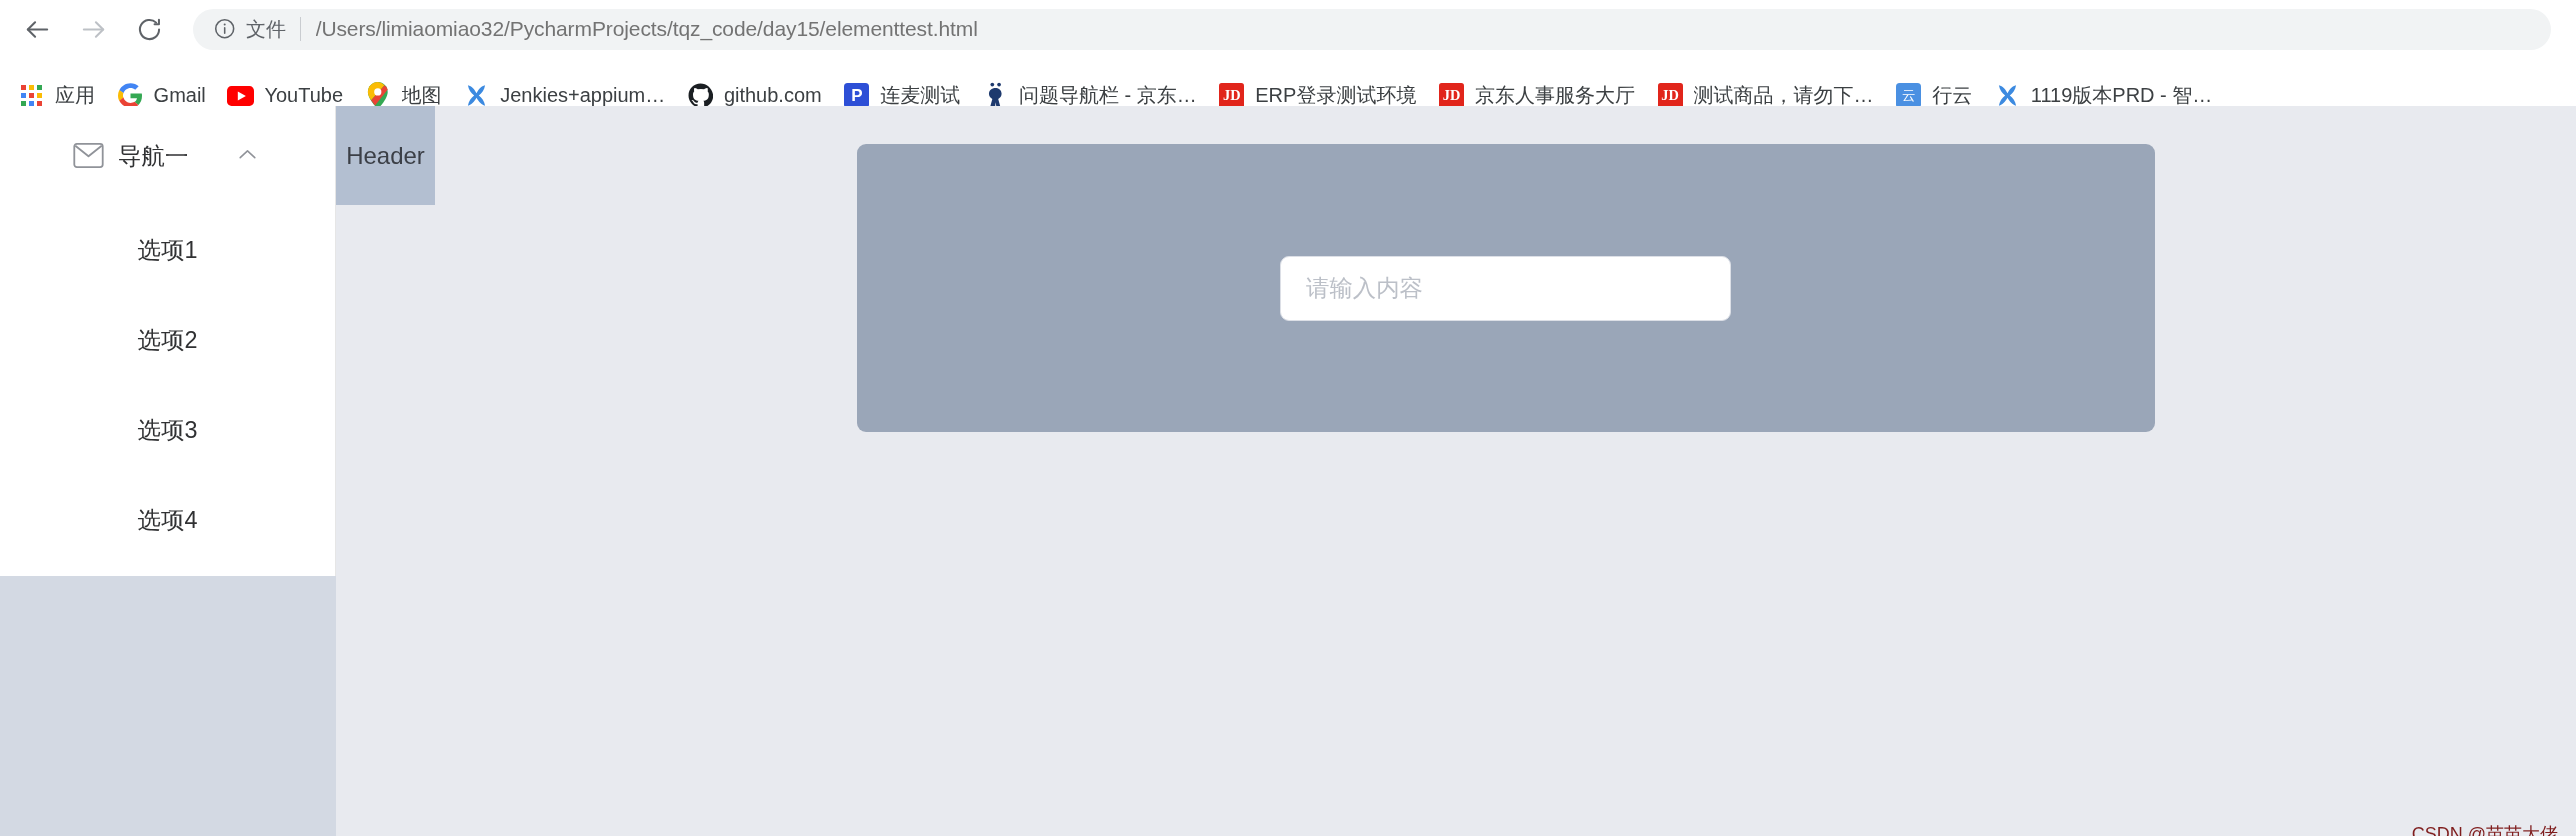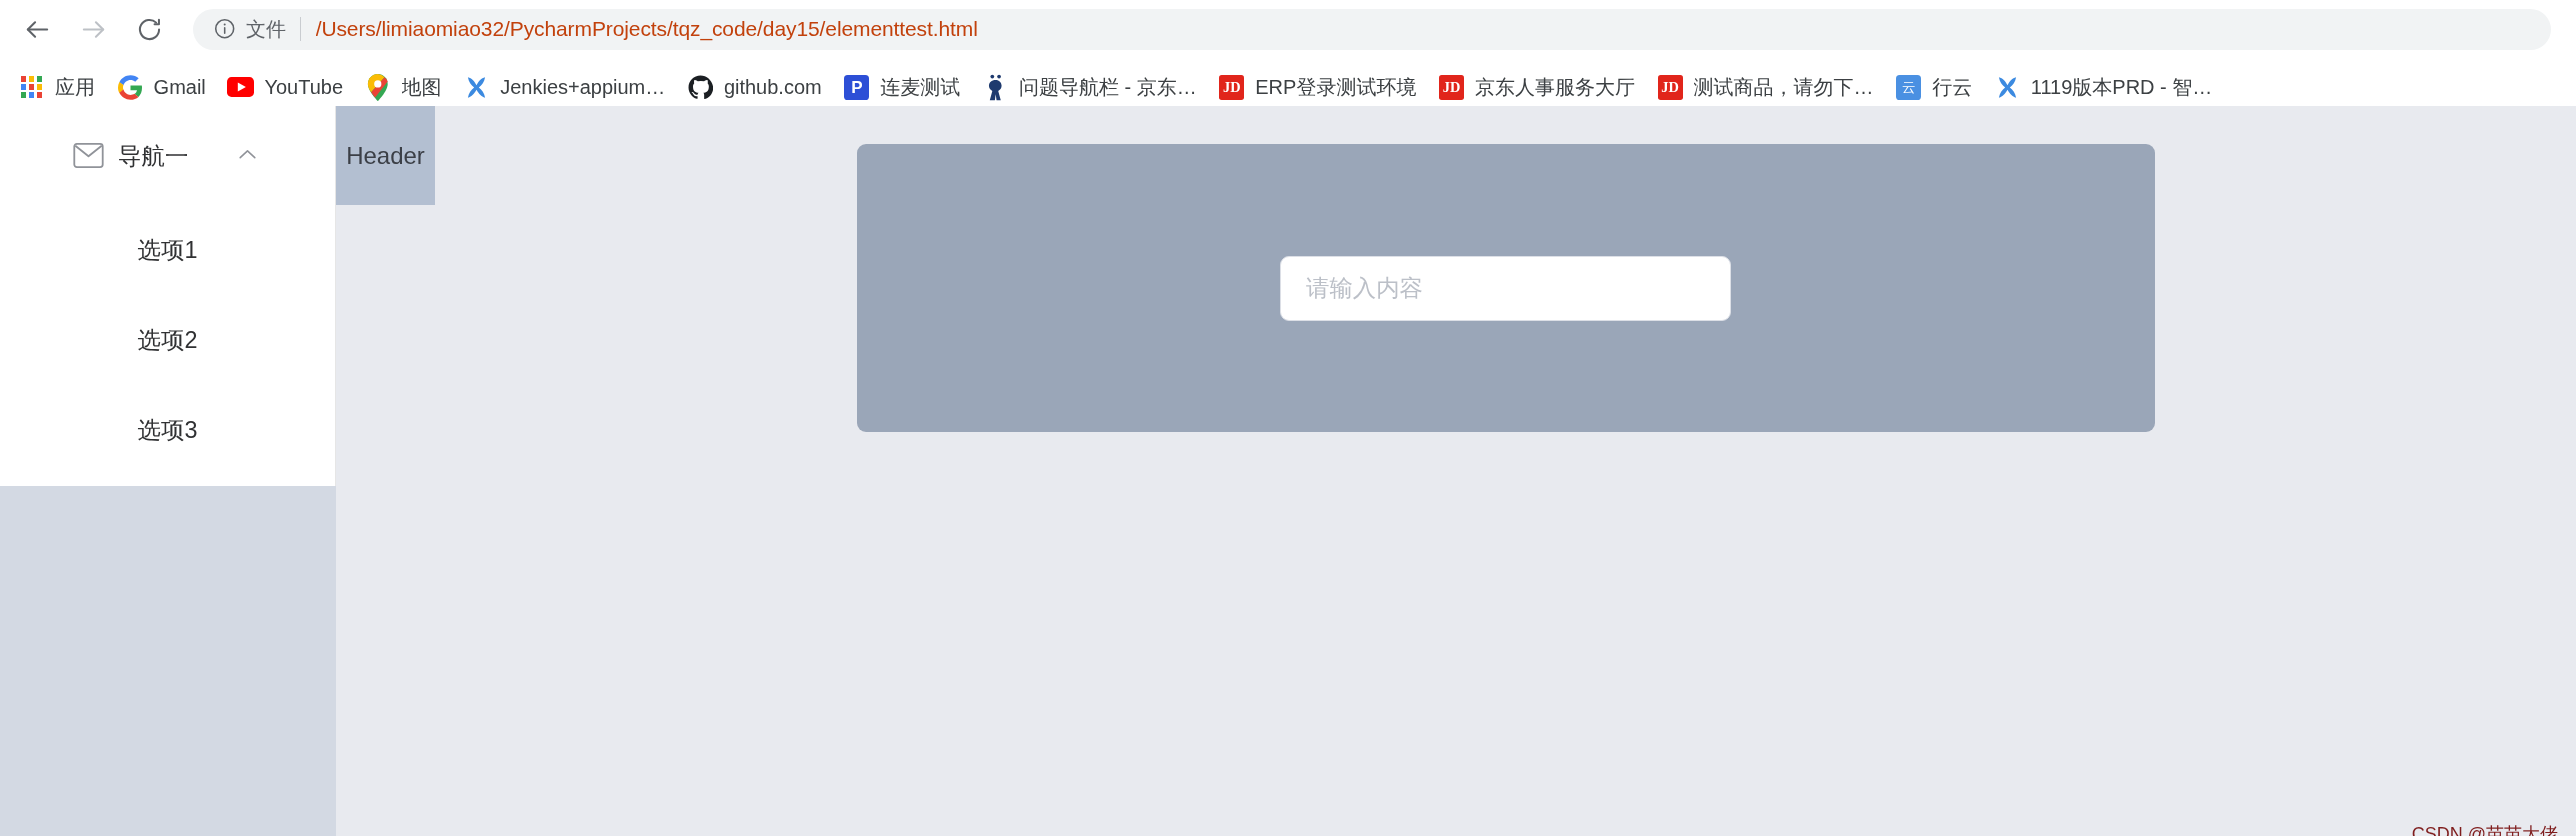--- a/index.html
+++ b/index.html
@@ -73,32 +73,32 @@
   }
   .omnibox-sep {
     width: 0.9px;
     height: 23.4px;
     background: #c9ccd0;
     margin: 0 14.4px;
     flex: 0 0 auto;
   }
   .omnibox-url {
     font-size: 21px;
-    color: #c2410c;
+    color: #737373;
     white-space: nowrap;
     overflow: hidden;
     text-overflow: ellipsis;
     letter-spacing: -0.1px;
   }
 
   
   .bookmarks {
     height: 58px;
     display: flex;
-    align-items: center;
+    align-items: flex-end;
     padding-left: 7.2px;
     box-sizing: border-box;
     background: #ffffff;
     overflow: hidden;
   }
   .bookmark {
     display: flex;
     align-items: center;
     height: 41px;
     padding: 0 10.8px;
@@ -463,20 +463,23 @@
       <div class="nav-items">
         <div class="nav-item">
           <span>选项1</span>
         </div>
         <div class="nav-item">
           <span>选项2</span>
         </div>
         <div class="nav-item">
           <span>选项3</span>
         </div>
+        <div class="nav-item">
+          <span>选项4</span>
+        </div>
       </div>
 
     </div>
   </aside>
 
   <div class="main">
 
     <div class="header-bar">
       <span class="header-title">Header</span>
     </div>

